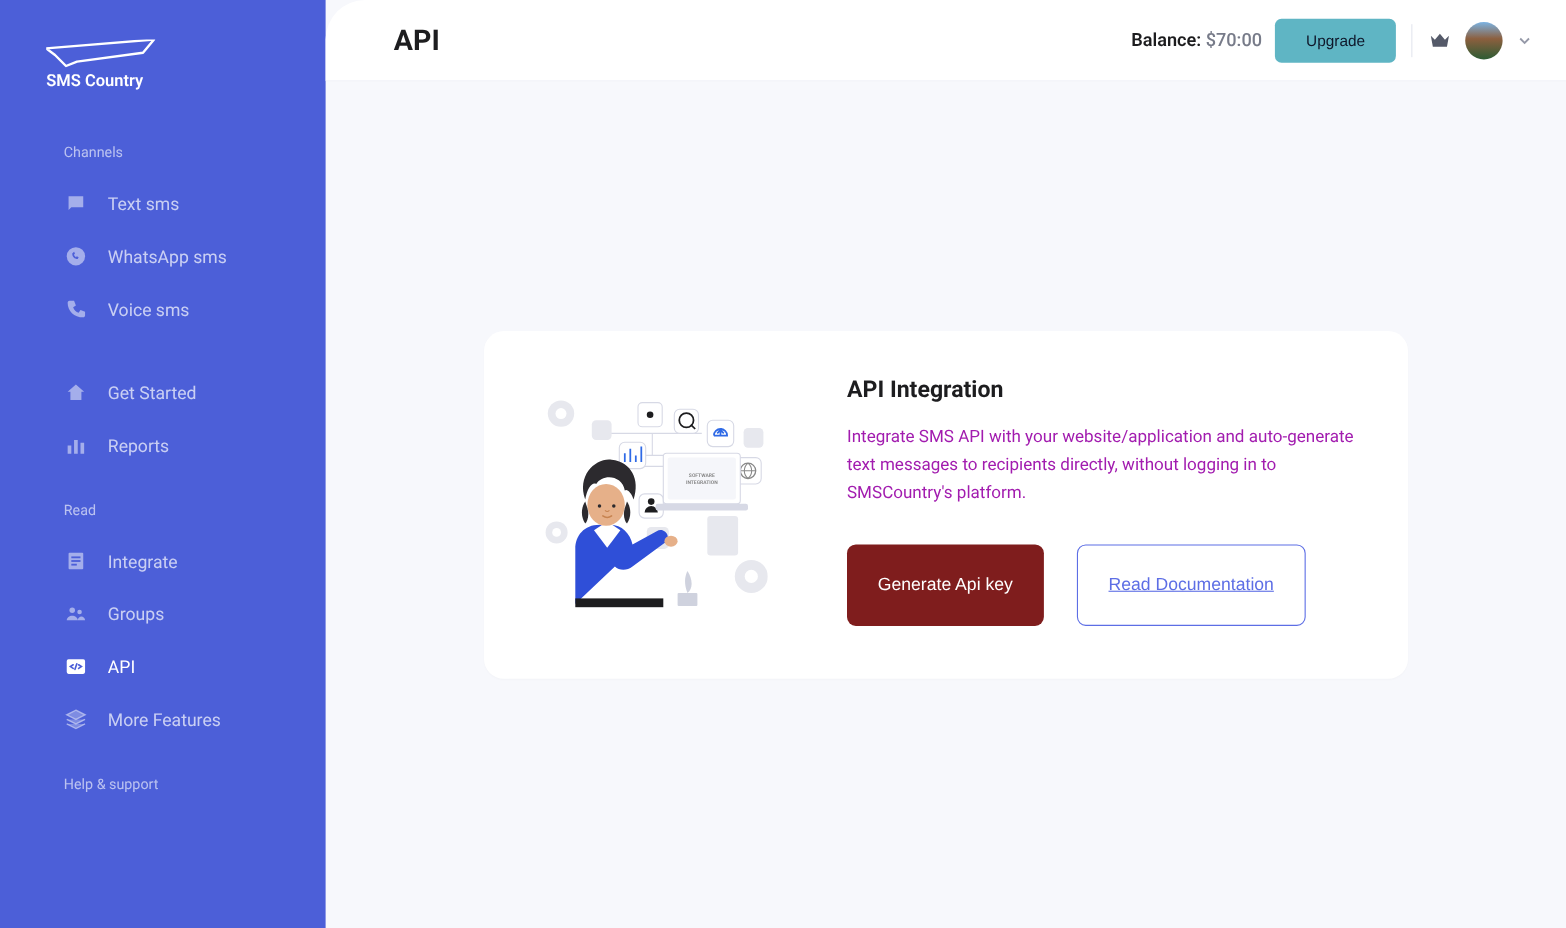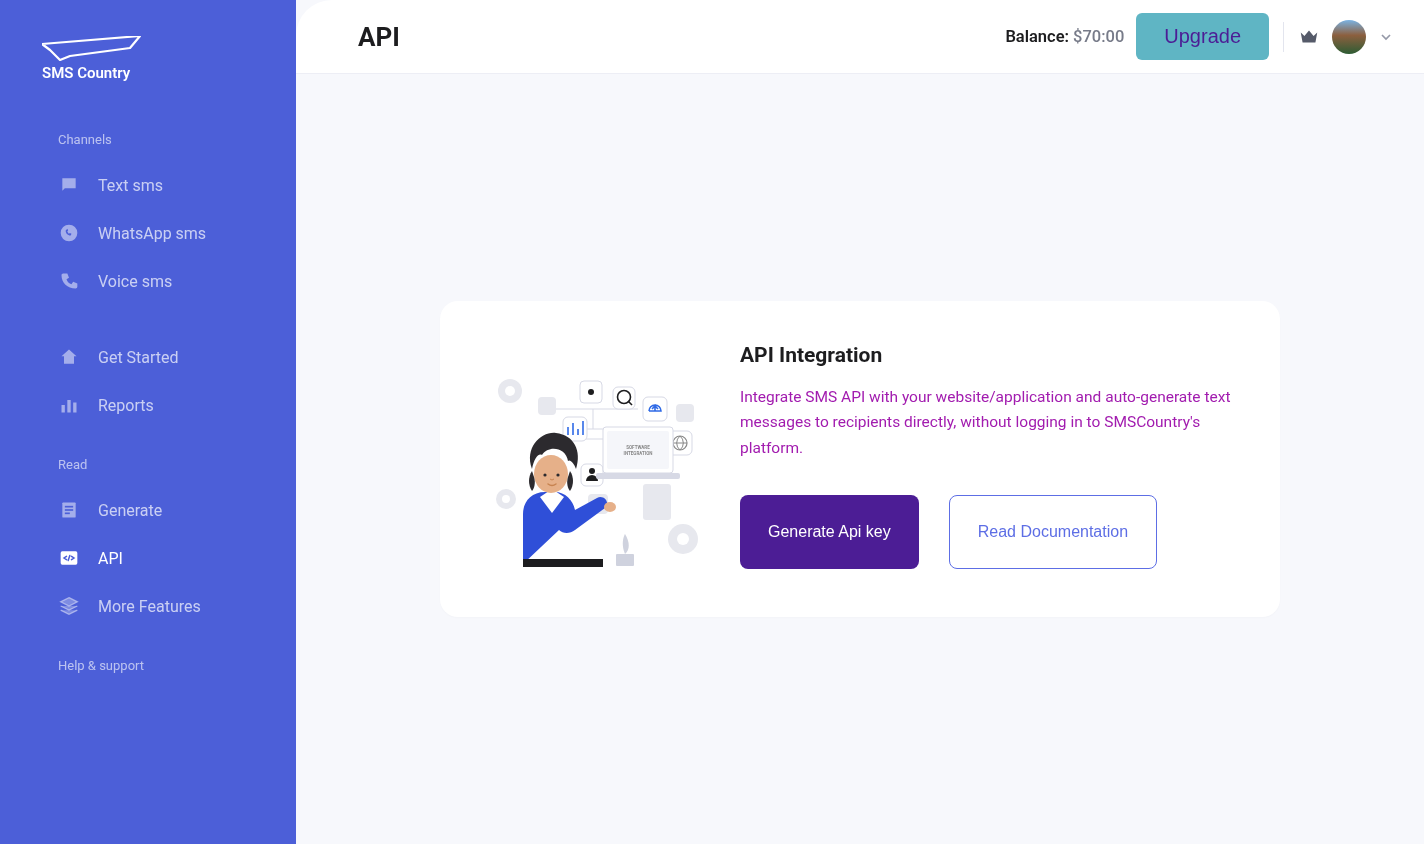--- a/index.html
+++ b/index.html
@@ -85,24 +85,24 @@
       color: #1d1d1f;
       font-weight: 600;
     }
     .balance-amount {
       font-size: 16.5px;
       color: #777b89;
       font-weight: 500;
     }
     .upgrade-btn {
       background: #5fb5c4;
-      color: #4c1d95;
+      color: #0f172a;
       border: none;
       padding: 12px 28px;
-      font-size: 20px;
+      font-size: 14px;
       border-radius: 6px;
       cursor: pointer;
     }
     .divider-v {
       width: 1px;
       height: 30px;
       background: #e3e5ee;
       margin: 0 2px;
     }
     .crown-icon {
@@ -126,22 +126,22 @@
       display: flex;
       align-items: center;
       justify-content: center;
     }
     .card {
       background: #fff;
       border-radius: 18px;
       width: 840px;
       padding: 38px 48px 48px 48px;
       display: flex;
-      gap: 42px;
-      align-items: flex-end;
+      gap: 72px;
+      align-items: center;
       box-shadow: 0 1px 2px rgba(16,24,40,0.02);
     }
     .illustration {
       width: 210px;
       height: 200px;
       flex-shrink: 0;
     }
     .card-body {
       flex: 1;
       padding-top: 4px;
@@ -156,36 +156,37 @@
       font-size: 15.5px;
       line-height: 1.65;
       color: #a21caf;
       margin-bottom: 34px;
     }
     .card-actions {
       display: flex;
       gap: 30px;
     }
     .btn-primary {
-      background: #4c1d95;
+      background: #7f1d1d;
       color: #fff;
       border: none;
       padding: 28px 28px;
       font-size: 16px;
       border-radius: 8px;
       cursor: pointer;
     }
     .btn-outline {
       background: #fff;
       color: #5d6ee5;
       border: 1px solid #5d6ee5;
       padding: 13px 28px;
       font-size: 16px;
       border-radius: 8px;
       cursor: pointer;
+      text-decoration: underline;
     }
   </style>
 </head>
 <body>
 
 <div class="sidebar">
   <div class="logo">
     <svg width="100" height="48" viewBox="0 0 100 48">
       <path d="M 0 8 L 98 0 L 88 12 L 28 20 L 18 24 L 8 14 Z" fill="none" stroke="#fff" stroke-width="2.2" stroke-linejoin="round"></path>
       <text x="0" y="42" fill="#fff" font-size="15" font-weight="600" font-family="inherit">SMS Country</text>
@@ -246,21 +247,32 @@
     <div class="nav-section-title">Read</div>
     <div class="nav-item">
       <span class="icon">
         <svg width="20" height="20" viewBox="0 0 24 24" fill="rgba(255,255,255,0.7)">
             <rect x="4" y="3" width="16" height="18" rx="1"></rect>
             <rect x="7" y="7" width="10" height="2" fill="#4c5fd8"></rect>
             <rect x="7" y="11" width="10" height="2" fill="#4c5fd8"></rect>
             <rect x="7" y="15" width="6" height="2" fill="#4c5fd8"></rect>
           </svg>
       </span>
-      <span>Generate</span>
+      <span>Integrate</span>
+    </div>
+    <div class="nav-item">
+      <span class="icon">
+        <svg width="20" height="20" viewBox="0 0 24 24" fill="rgba(255,255,255,0.7)">
+            <circle cx="8" cy="8" r="3"></circle>
+            <circle cx="16" cy="10" r="2.5"></circle>
+            <path d="M2 19c0-3 3-5 6-5s6 2 6 5H2z"></path>
+            <path d="M14 19c0-2 2-4 4-4s4 2 4 4h-8z"></path>
+          </svg>
+      </span>
+      <span>Groups</span>
     </div>
     <div class="nav-item active">
       <span class="icon">
         <svg width="20" height="20" viewBox="0 0 24 24" fill="#fff">
             <rect x="2" y="4" width="20" height="16" rx="2"></rect>
             <path d="M9 10l-3 2 3 2M15 10l3 2-3 2M13 9l-2 6" stroke="#4c5fd8" stroke-width="1.8" fill="none" stroke-linecap="round"></path>
           </svg>
       </span>
       <span>API</span>
     </div>

